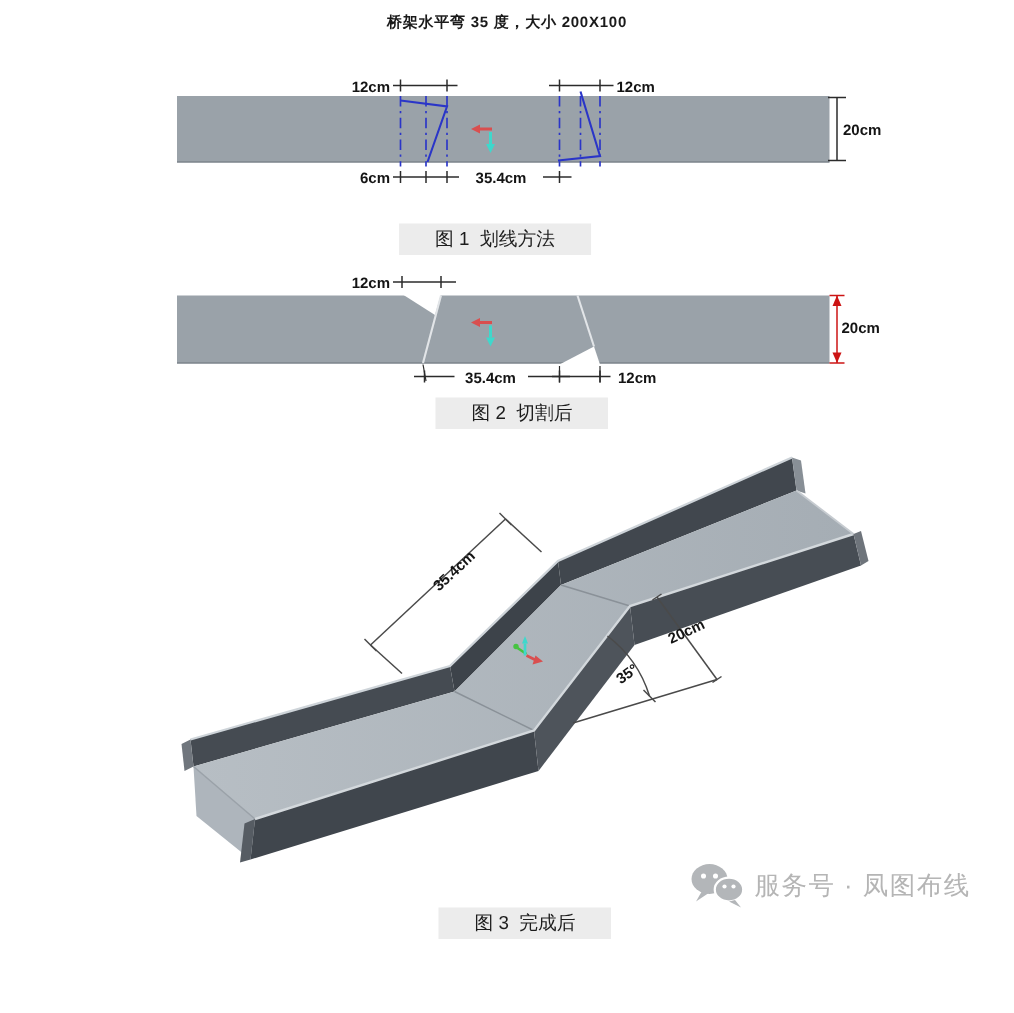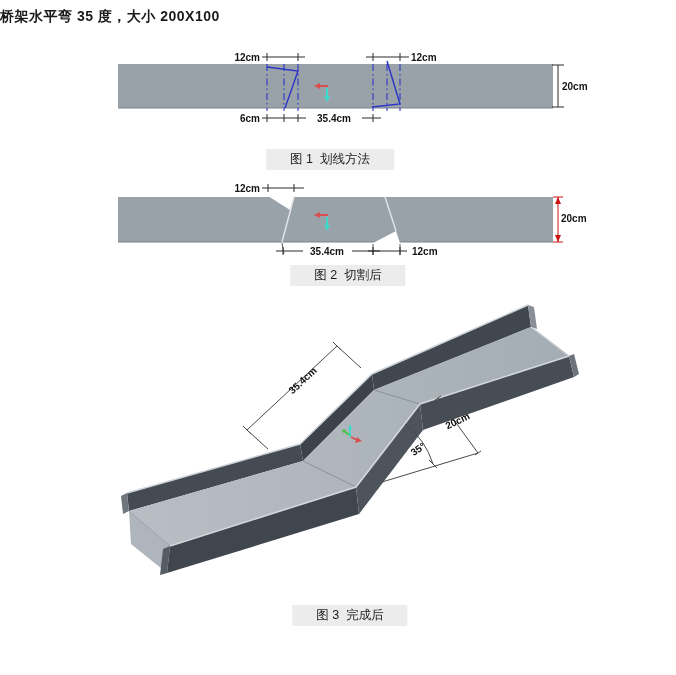--- a/index.html
+++ b/index.html
@@ -1,19 +1,19 @@
 <!DOCTYPE html>
 <html><head>
 <meta charset="utf-8">
 <style>
   html,body{margin:0;padding:0;background:#fff;}
   .page{position:relative;width:676px;height:675px;background:#ffffff;overflow:hidden;
         font-family:"Liberation Sans",sans-serif;}
-  .title{position:absolute;top:8px;left:0;width:100%;
-         font-size:14px;font-weight:700;color:#1a1a1a;letter-spacing:.5px;}
+  .title{position:absolute;top:8px;left:0;width:100%;text-align:center;
+         font-size:10px;font-weight:700;color:#1a1a1a;letter-spacing:.5px;}
   .cap{position:absolute;transform:translateX(-50%);background:#ececec;color:#1c1c1c;
        font-size:12.5px;line-height:17px;padding:2px 24px;white-space:pre;}
   .drawing{position:absolute;left:0;top:0;}
   svg text{font-family:"Liberation Sans",sans-serif;font-size:10px;font-weight:700;fill:#141414;}
   .watermark{position:absolute;left:460px;top:574px;display:flex;align-items:center;gap:7px;
              color:#b5b5b5;font-size:17px;font-weight:500;letter-spacing:1px;}
 </style>
 </head>
 <body>
 
@@ -179,14 +179,27 @@
         <line x1="351" y1="437" x2="357" y2="440" stroke-width="1.8" stroke="#d94f4f"></line>
         <polygon points="357,437 362,441 355,443" fill="#d94f4f"></polygon>
       </g>
     </g>
   </svg>
 
   <div class="cap" style="left:330px;top:149px;">图 1  划线方法</div>
   <div class="cap" style="left:348px;top:265px;">图 2  切割后</div>
   <div class="cap" style="left:350px;top:584px;margin-top:21px;">图 3  完成后</div>
 
+  <div class="watermark">
+    <svg width="36" height="32" viewBox="0 0 36 32">
+      <ellipse cx="13" cy="12" rx="12" ry="10" fill="#b3b6b9"></ellipse>
+      <polygon points="8,20 4,27 13,21" fill="#b3b6b9"></polygon>
+      <circle cx="9" cy="10" r="1.7" fill="#ffffff"></circle>
+      <circle cx="17" cy="10" r="1.7" fill="#ffffff"></circle>
+      <ellipse cx="26" cy="19" rx="9.5" ry="8" fill="#b3b6b9" stroke="#ffffff" stroke-width="1.5"></ellipse>
+      <polygon points="30,26 34,31 26,27" fill="#b3b6b9"></polygon>
+      <circle cx="23" cy="17" r="1.4" fill="#ffffff"></circle>
+      <circle cx="29" cy="17" r="1.4" fill="#ffffff"></circle>
+    </svg>
+    <span>服务号 · 凤图布线</span>
+  </div>
 
 </div>
 
 </body></html>

